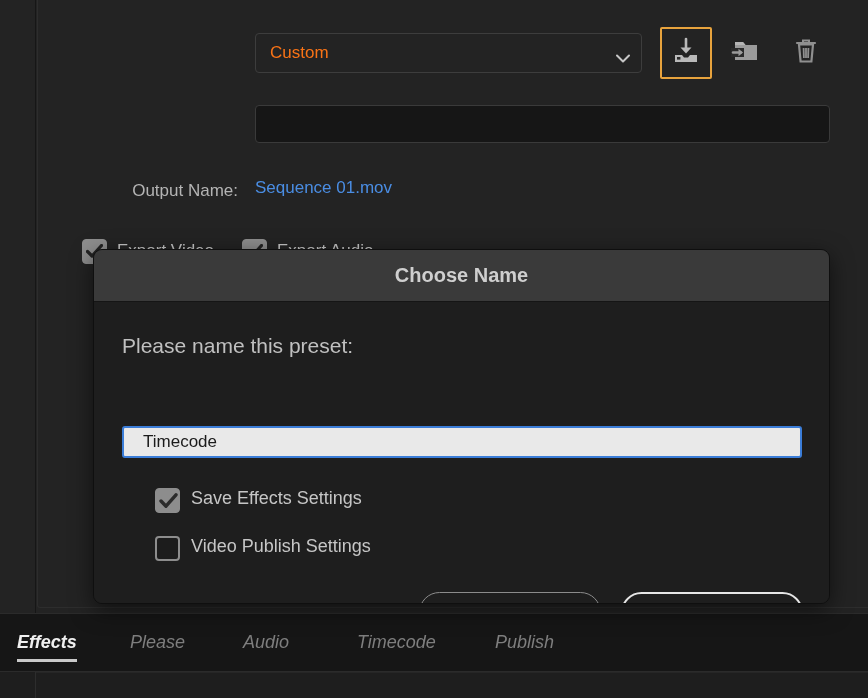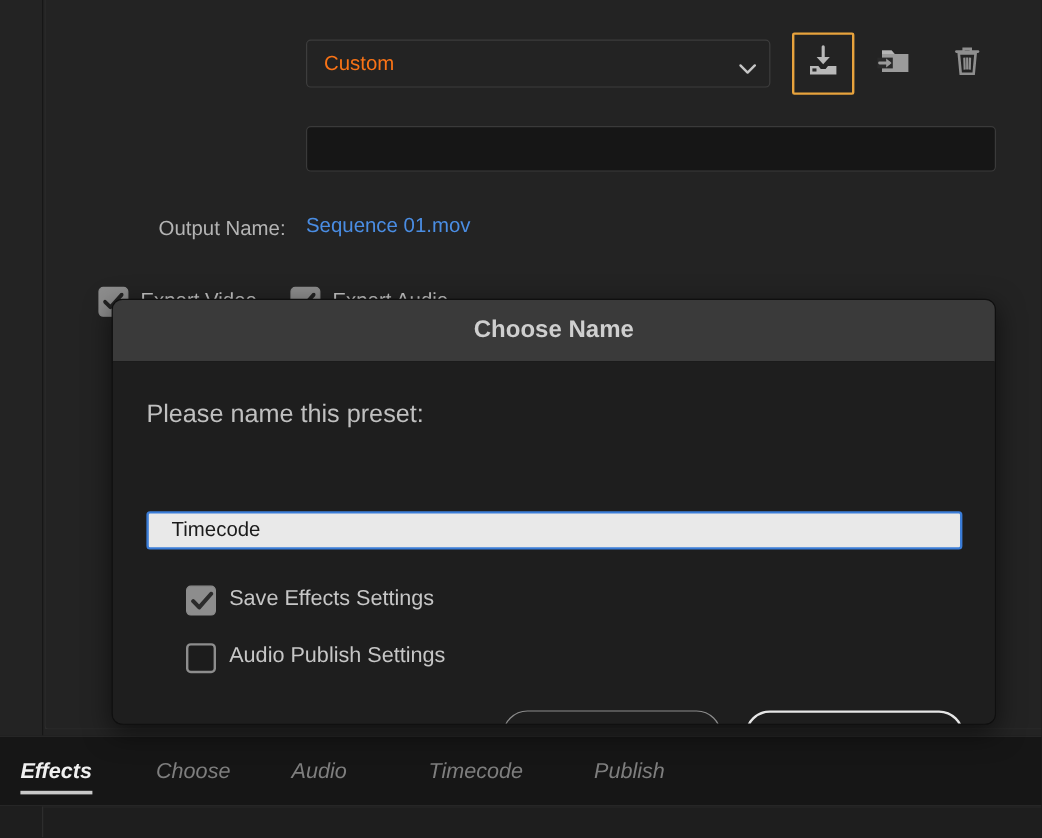--- a/index.html
+++ b/index.html
@@ -367,21 +367,21 @@
             <polyline points="1.5,7.5 6,12 15.5,1.5" fill="none" stroke="#232323" stroke-width="3.2" stroke-linecap="round" stroke-linejoin="round"></polyline>
           </svg>
       </span>
       <span class="cb-label">Export Audio</span>
     </div>
   </div>
 </div>
 
 <div id="tab-bar">
   <div class="tab active" style="left:17px;">Effects</div>
-  <div class="tab" style="left:130px;">Choose</div>
+  <div class="tab" style="left:130px;">Please</div>
   <div class="tab" style="left:243px;">Audio</div>
   <div class="tab" style="left:357px;">Timecode</div>
   <div class="tab" style="left:495px;">Publish</div>
 </div>
 
 <div id="lower-panel">
   <div class="lp-divider-v"></div>
   <div class="lp-box"></div>
 </div>
 
@@ -401,19 +401,19 @@
       <span class="cb checked">
         <svg width="19" height="16" viewBox="0 0 19 16">
             <polyline points="2,8 7,13.2 17,1.8" fill="none" stroke="#2b2b2b" stroke-width="3.4" stroke-linecap="round" stroke-linejoin="round"></polyline>
           </svg>
       </span>
       <span class="cb-label">Save Effects Settings</span>
     </div>
 
     <div class="dlg-check" id="check-publish">
       <span class="cb unchecked"></span>
-      <span class="cb-label">Audio Publish Settings</span>
+      <span class="cb-label">Video Publish Settings</span>
     </div>
 
     <div class="dlg-btn" id="btn-cancel">Cancel</div>
     <div class="dlg-btn" id="btn-ok">OK</div>
   </div>
 </div>
 
 </body></html>

